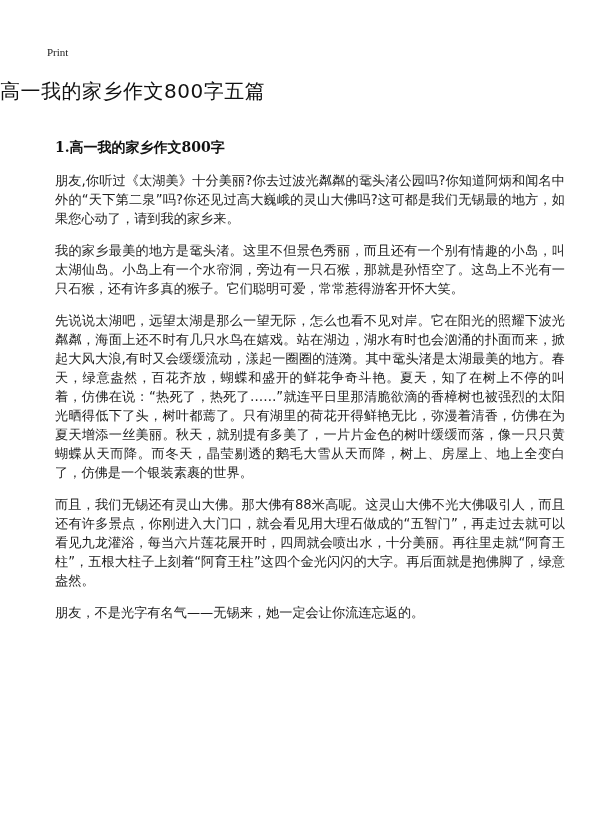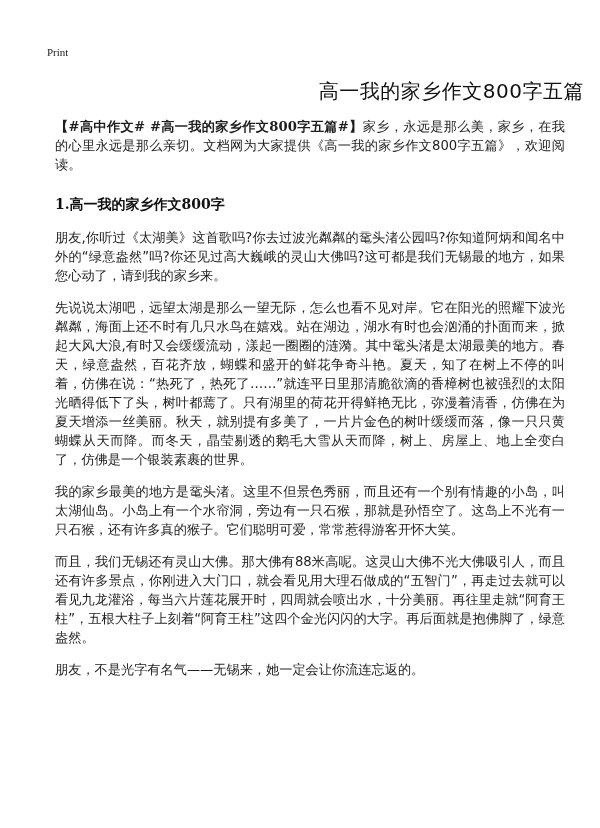--- a/index.html
+++ b/index.html
@@ -1,40 +1,37 @@
 <!DOCTYPE html>
 <html><head>
 <meta charset="utf-8">
 <style>
   html, body { margin: 0; padding: 0; background: #ffffff; }
   body { width: 600px; height: 828px; overflow: hidden; position: relative;
          font-family: "DejaVu Sans", sans-serif; color: #1a1a1a; }
   .print-label { position: absolute; left: 47px; top: 46px; font-family: "Liberation Serif", serif;
                  font-size: 11px; color: #222; }
-  .title { position: absolute; left: 0; width: 584px; top: 78px; text-align: right;
+  .title { position: absolute; left: 0; width: 584px; top: 78px; text-align: left;
            font-size: 20px; color: #111; letter-spacing: 0.5px; }
   .content { position: absolute; left: 55px; top: 117px; width: 510px; }
   .para { font-size: 13.2px; line-height: 19px; margin: 0 0 13px 0; color: #1e1e1e;
           text-align: justify; word-break: break-all; }
   .intro .tag { font-weight: bold; font-family: "DejaVu Serif", serif; }
   .section-heading { font-family: "DejaVu Serif", serif; font-weight: bold; font-size: 14px;
                      line-height: 20px; margin: 20px 0 14px 0; color: #111; }
 </style>
 </head>
 <body>
 
 <div class="print-label">Print</div>
 
 <h1 class="title" style="margin:0;font-weight:normal;">高一我的家乡作文800字五篇</h1>
 
 <div class="content">
-  <p class="para intro">
-    <span class="tag">【#高中作文# #高一我的家乡作文800字五篇#】</span><span>家乡，永远是那么美，家乡，在我的心里永远是那么亲切。文档网为大家提供《高一我的家乡作文800字五篇》，欢迎阅读。</span>
-  </p>
 
   <div class="section-heading">1.高一我的家乡作文800字</div>
 
-  <p class="para">朋友,你听过《太湖美》这首歌吗?你去过波光粼粼的鼋头渚公园吗?你知道阿炳和闻名中外的“绿意盎然”吗?你还见过高大巍峨的灵山大佛吗?这可都是我们无锡最的地方，如果您心动了，请到我的家乡来。</p>
+  <p class="para">朋友,你听过《太湖美》十分美丽?你去过波光粼粼的鼋头渚公园吗?你知道阿炳和闻名中外的“天下第二泉”吗?你还见过高大巍峨的灵山大佛吗?这可都是我们无锡最的地方，如果您心动了，请到我的家乡来。</p>
+  <p class="para">我的家乡最美的地方是鼋头渚。这里不但景色秀丽，而且还有一个别有情趣的小岛，叫太湖仙岛。小岛上有一个水帘洞，旁边有一只石猴，那就是孙悟空了。这岛上不光有一只石猴，还有许多真的猴子。它们聪明可爱，常常惹得游客开怀大笑。</p>
   <p class="para">先说说太湖吧，远望太湖是那么一望无际，怎么也看不见对岸。它在阳光的照耀下波光粼粼，海面上还不时有几只水鸟在嬉戏。站在湖边，湖水有时也会汹涌的扑面而来，掀起大风大浪,有时又会缓缓流动，漾起一圈圈的涟漪。其中鼋头渚是太湖最美的地方。春天，绿意盎然，百花齐放，蝴蝶和盛开的鲜花争奇斗艳。夏天，知了在树上不停的叫着，仿佛在说：“热死了，热死了……”就连平日里那清脆欲滴的香樟树也被强烈的太阳光晒得低下了头，树叶都蔫了。只有湖里的荷花开得鲜艳无比，弥漫着清香，仿佛在为夏天增添一丝美丽。秋天，就别提有多美了，一片片金色的树叶缓缓而落，像一只只黄蝴蝶从天而降。而冬天，晶莹剔透的鹅毛大雪从天而降，树上、房屋上、地上全变白了，仿佛是一个银装素裹的世界。</p>
-  <p class="para">我的家乡最美的地方是鼋头渚。这里不但景色秀丽，而且还有一个别有情趣的小岛，叫太湖仙岛。小岛上有一个水帘洞，旁边有一只石猴，那就是孙悟空了。这岛上不光有一只石猴，还有许多真的猴子。它们聪明可爱，常常惹得游客开怀大笑。</p>
   <p class="para">而且，我们无锡还有灵山大佛。那大佛有88米高呢。这灵山大佛不光大佛吸引人，而且还有许多景点，你刚进入大门口，就会看见用大理石做成的“五智门”，再走过去就可以看见九龙灌浴，每当六片莲花展开时，四周就会喷出水，十分美丽。再往里走就“阿育王柱”，五根大柱子上刻着“阿育王柱”这四个金光闪闪的大字。再后面就是抱佛脚了，绿意盎然。</p>
   <p class="para">朋友，不是光字有名气——无锡来，她一定会让你流连忘返的。</p>
 </div>
 
 </body></html>

